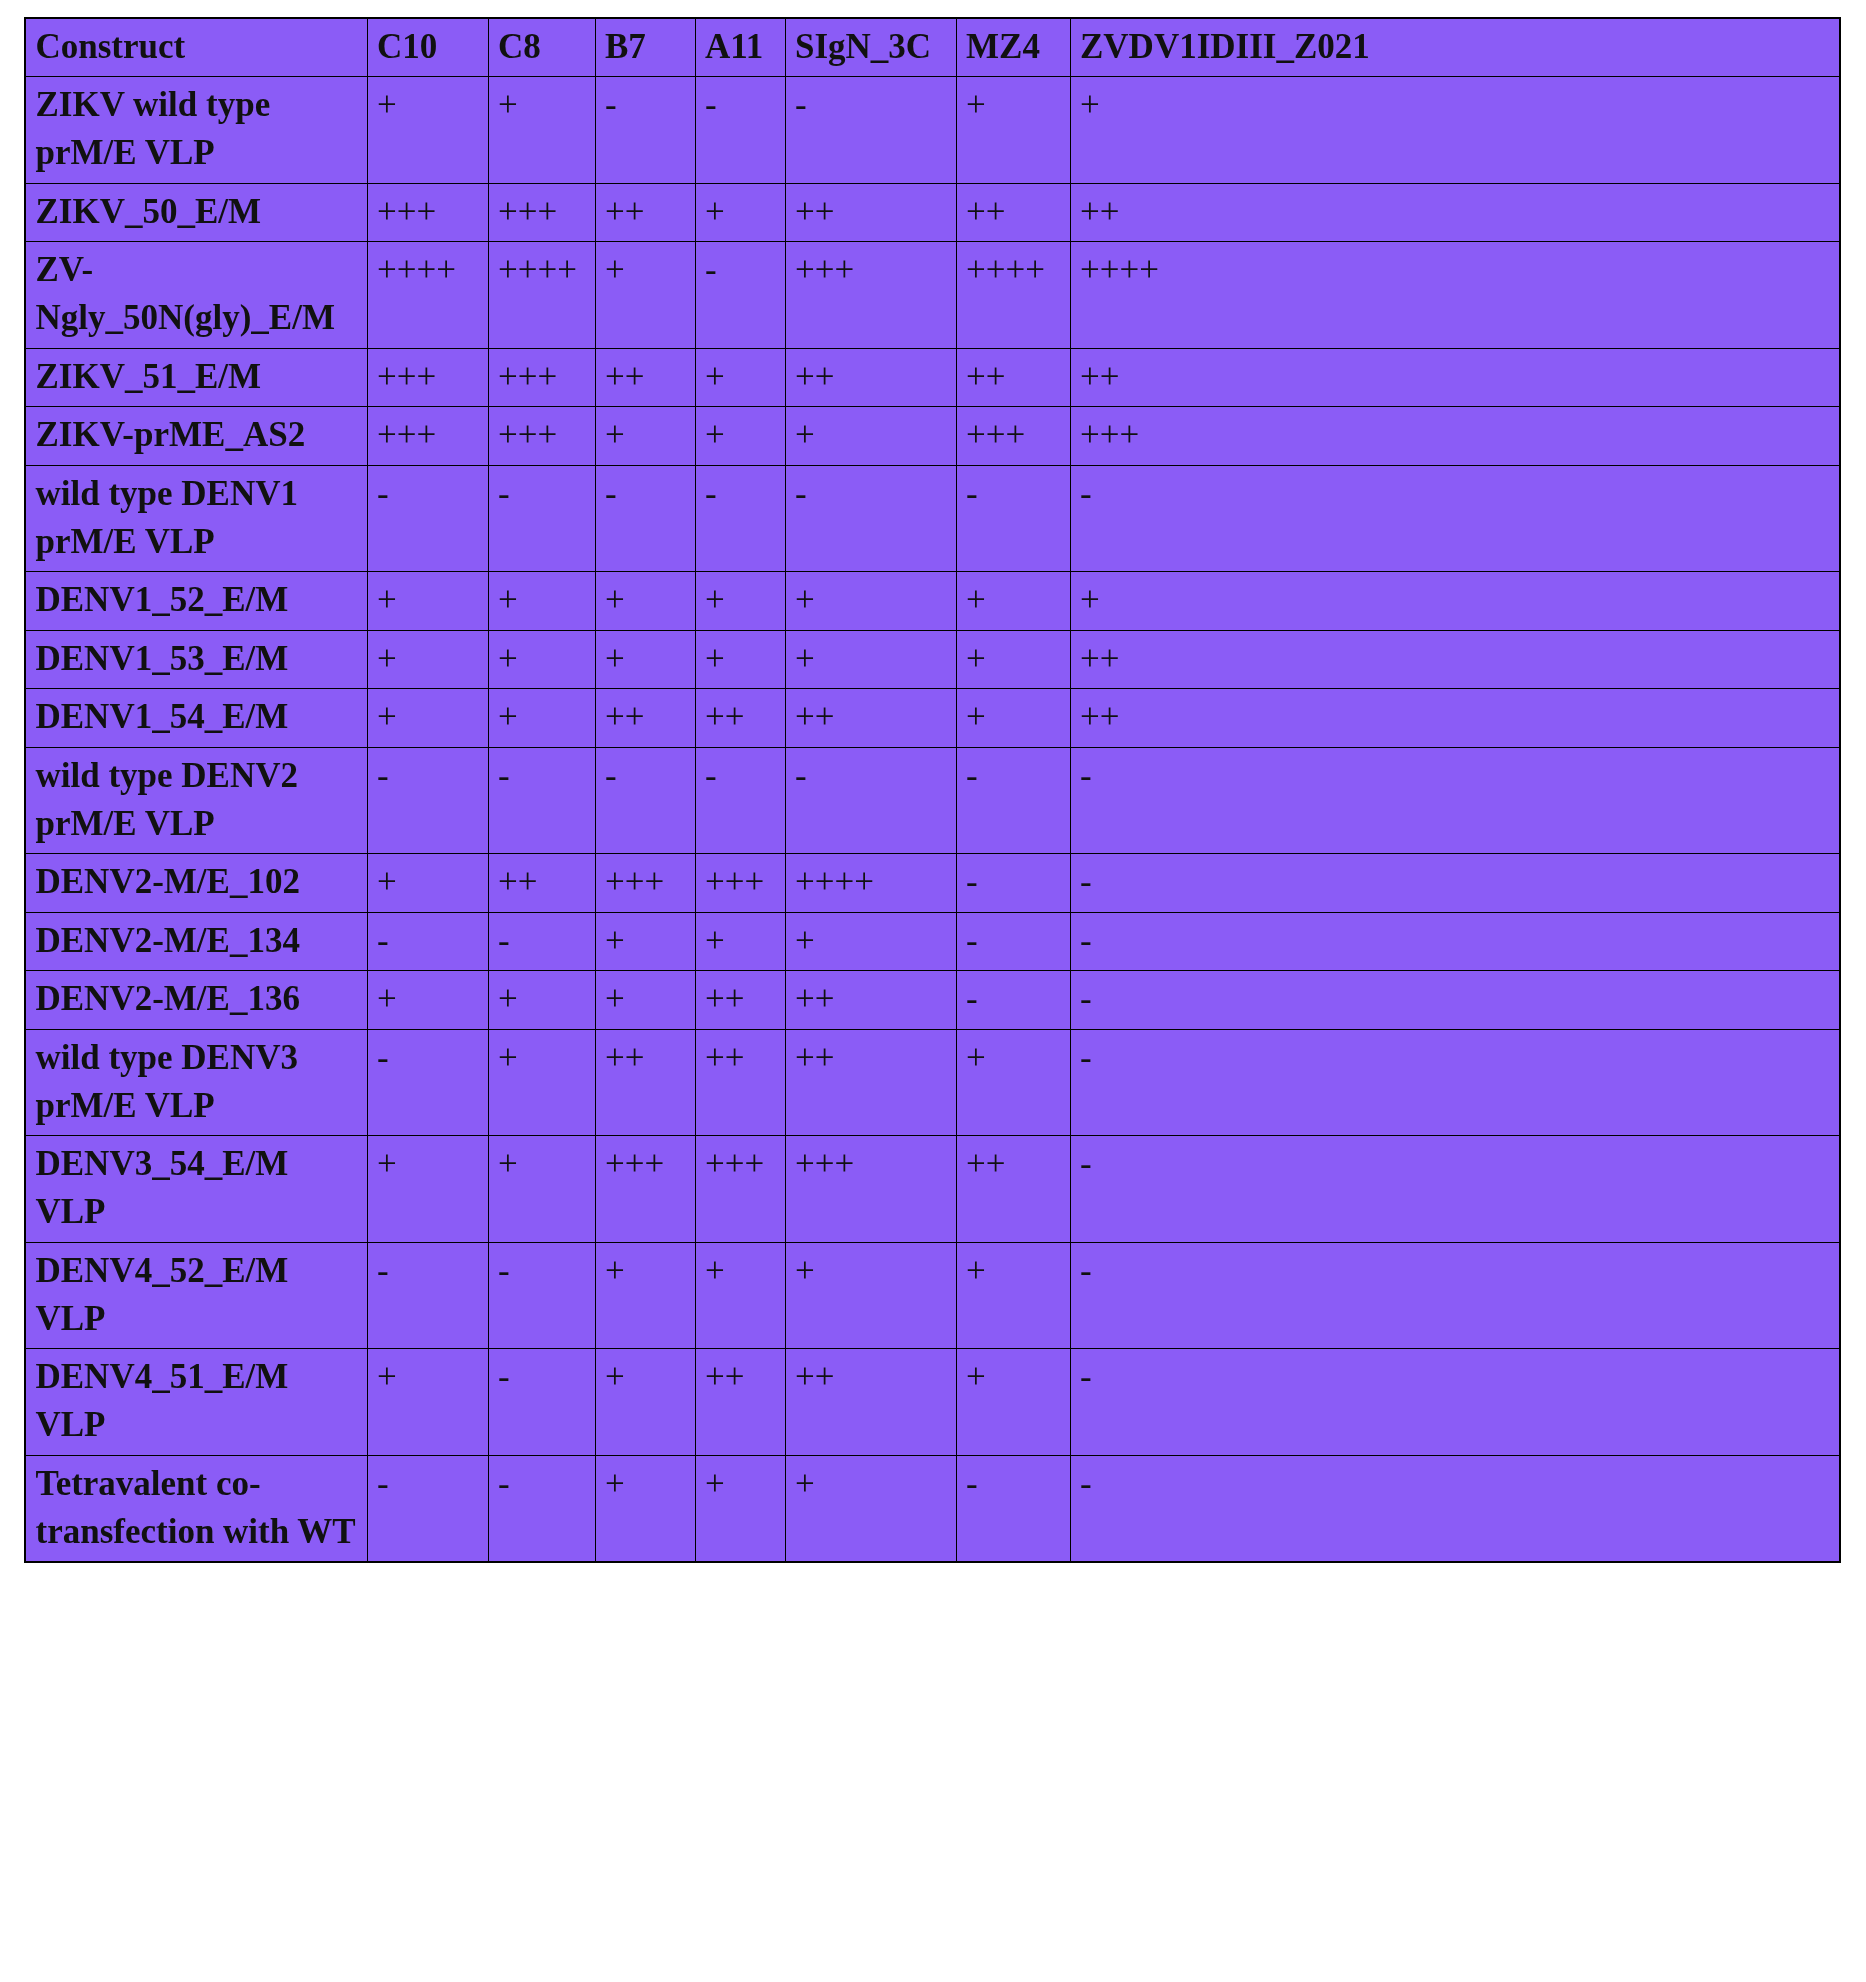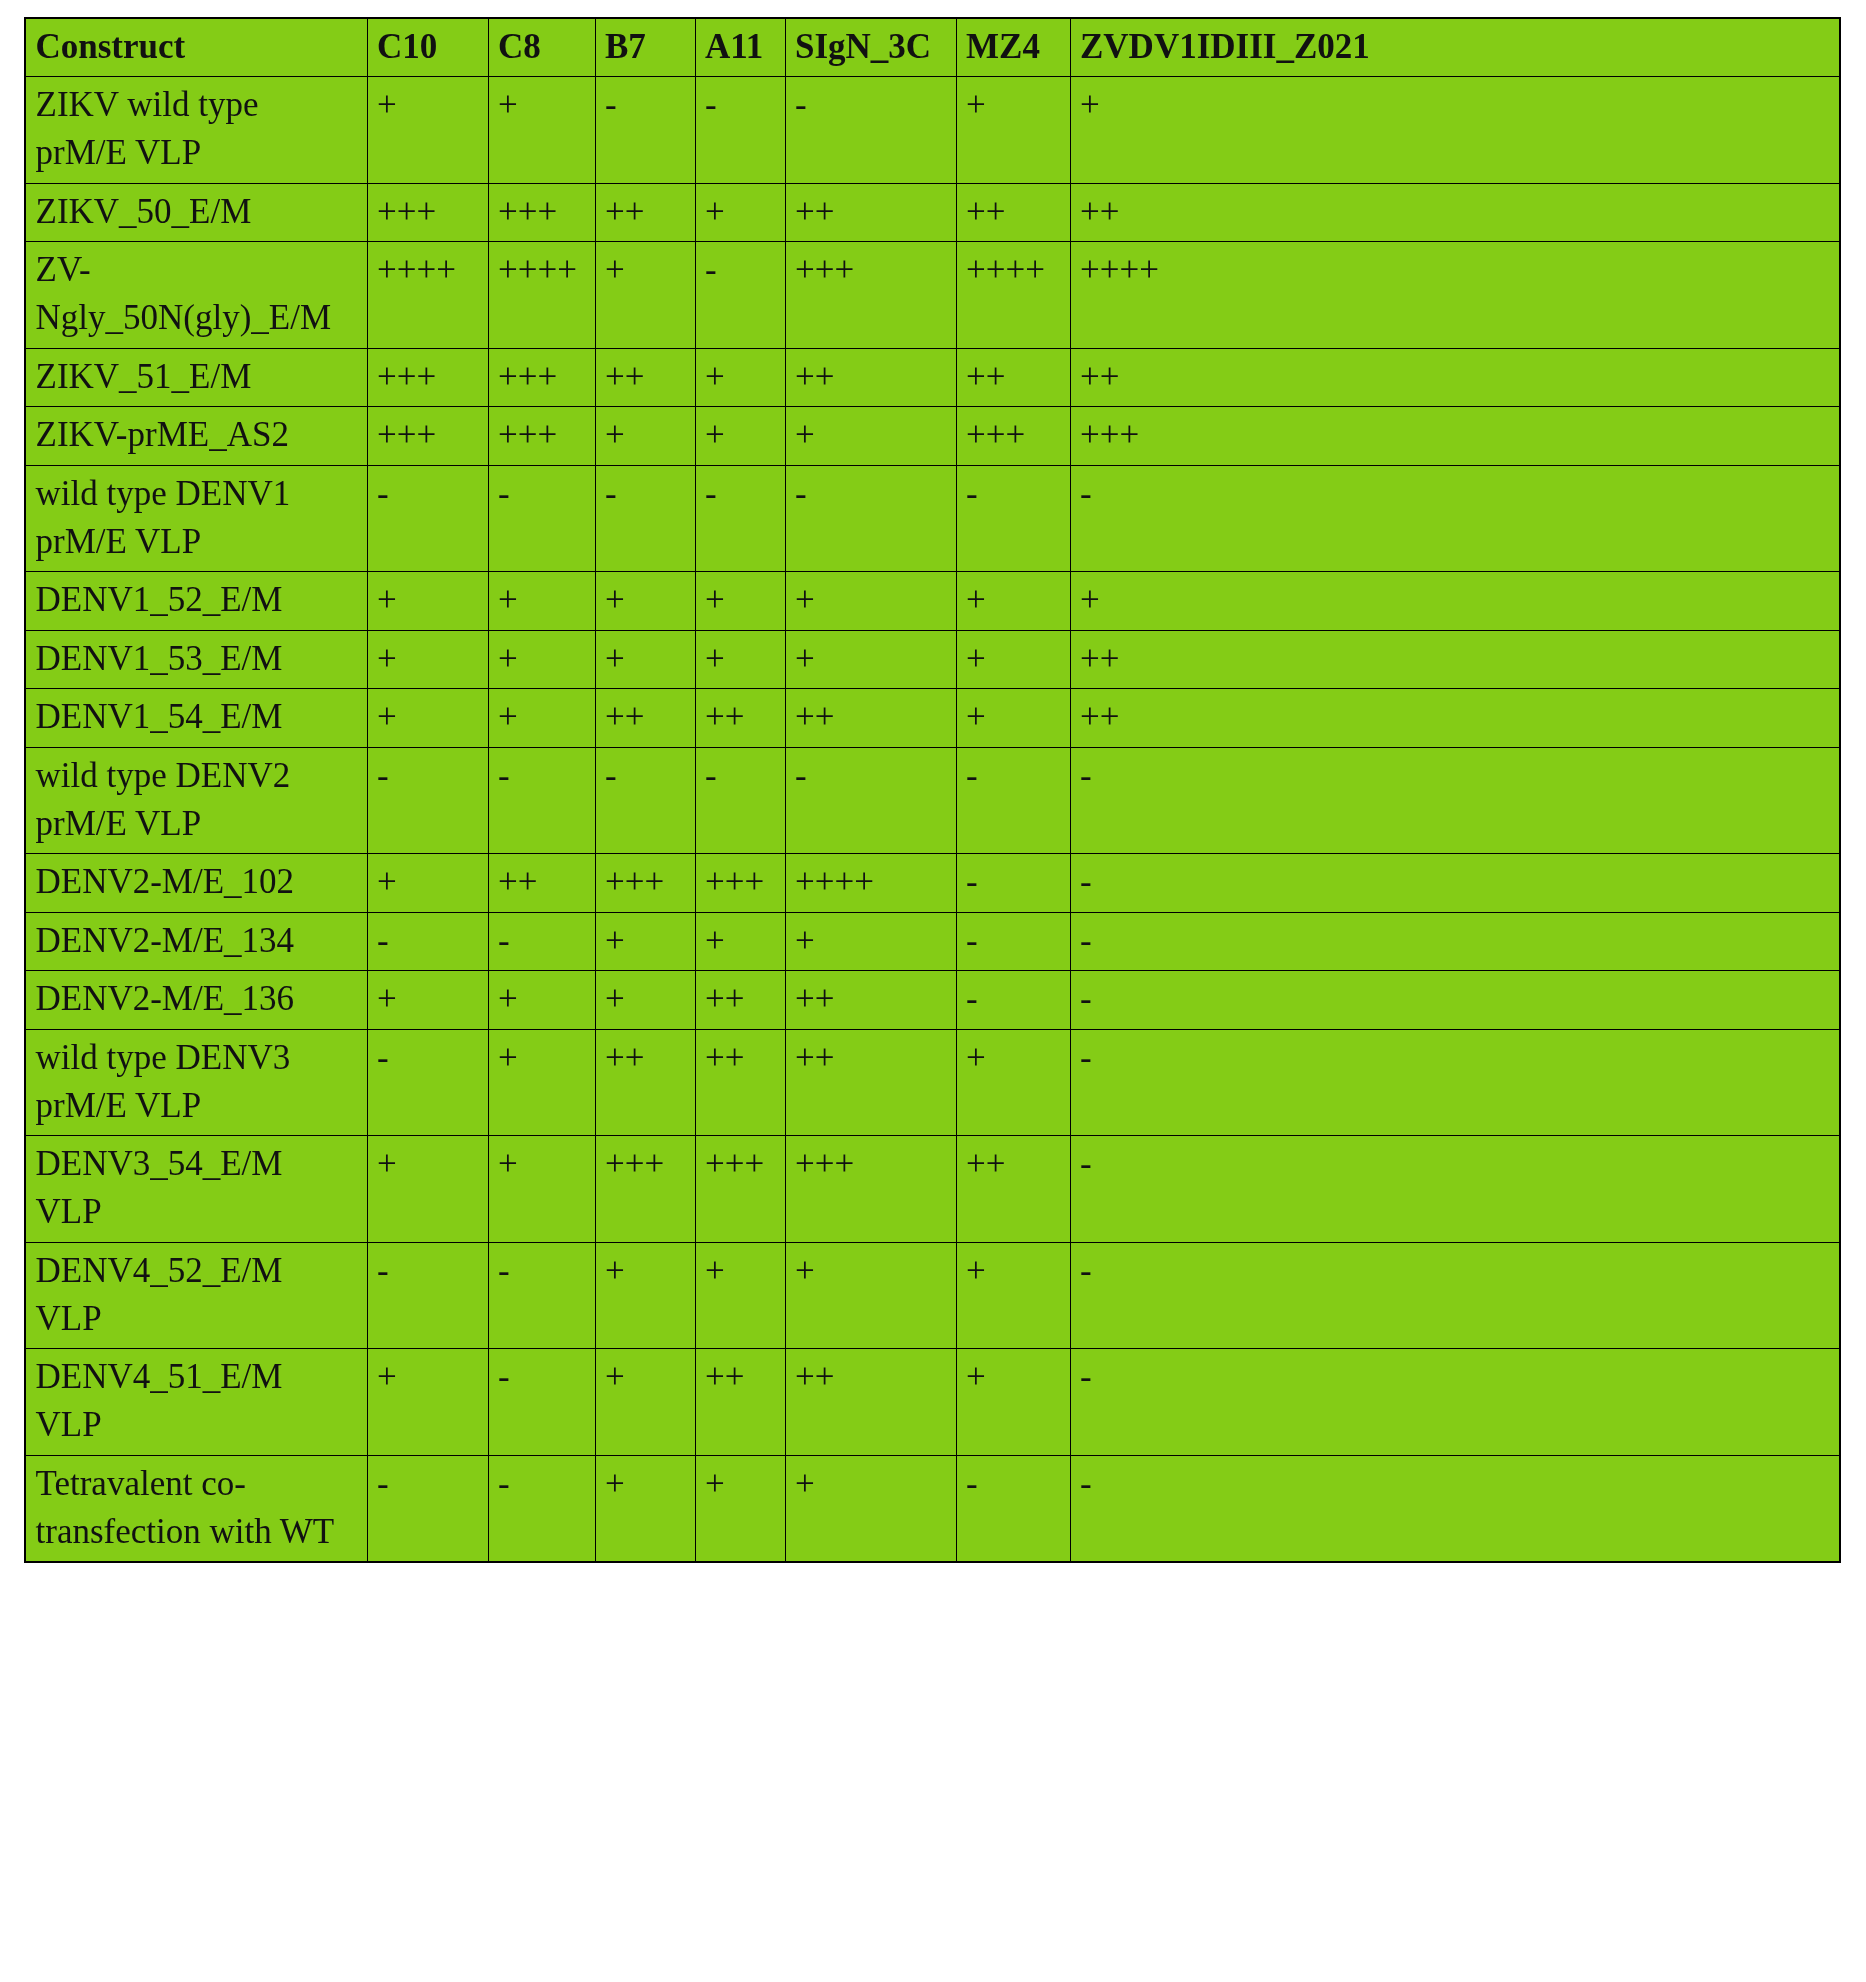--- a/index.html
+++ b/index.html
@@ -17,37 +17,38 @@
   .page {
     position: absolute;
     left: 24px;
     top: 17px;
   }
   table.binding-table {
     border-collapse: collapse;
     table-layout: fixed;
     width: 1817px;
     border: 2.9px solid #000000;
-    background: #84cc16;
+    background: #8b5cf6;
   }
   table.binding-table th,
   table.binding-table td {
     border: 1.9px solid #000000;
     padding: 3.8px 9.5px 5.7px 9.5px;
     vertical-align: top;
     text-align: left;
     font-size: 35px;
     line-height: 48px;
     overflow: hidden;
   }
   table.binding-table th {
     font-weight: bold;
   }
   td.construct-cell {
     white-space: pre-line;
+    font-weight: bold;
   }
   td.value-cell {
     letter-spacing: 0px;
   }
 </style>
 </head>
 <body>
 
 <div class="page">
   <table class="binding-table">

